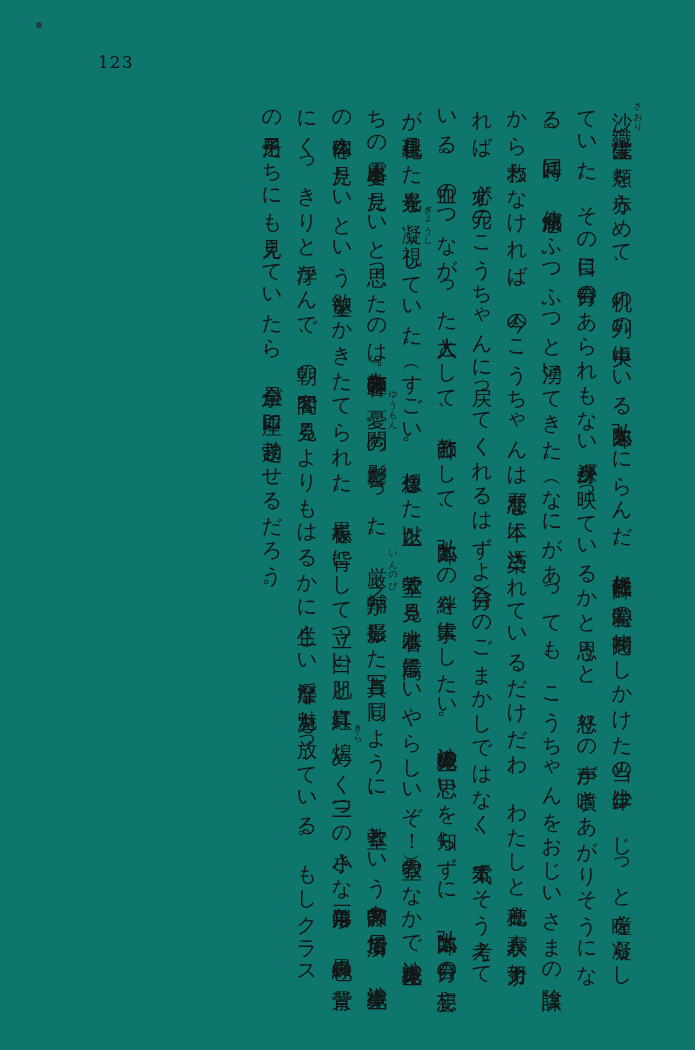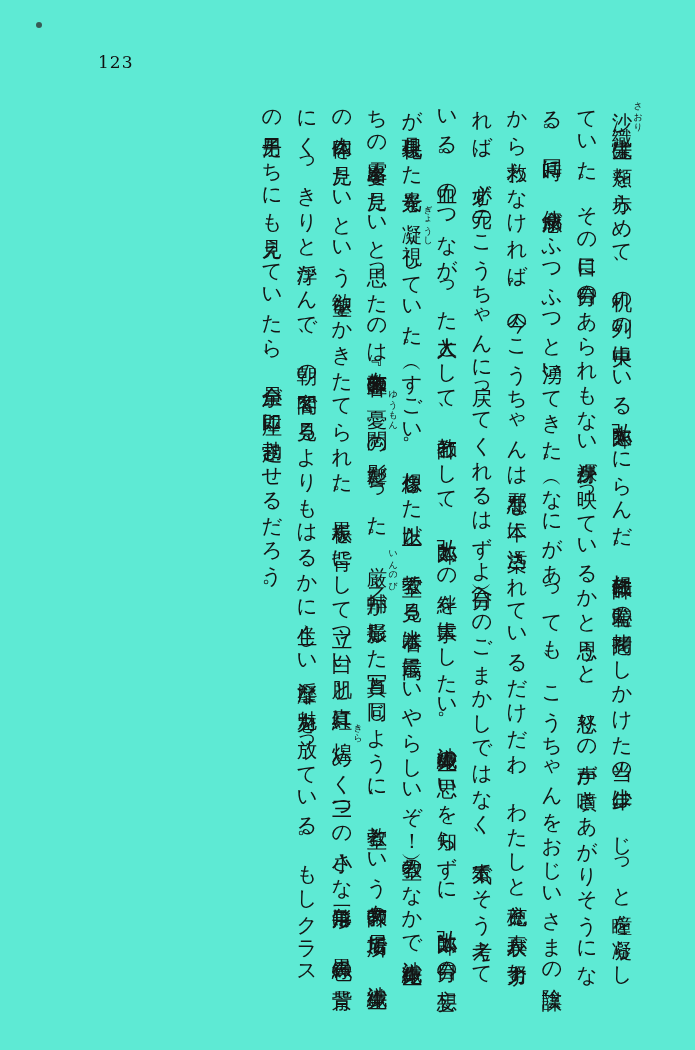--- a/index.html
+++ b/index.html
@@ -13,21 +13,21 @@
     font-family: "DejaVu Serif", "Liberation Serif", serif;
     color: #111111;
     position: relative;
     overflow: hidden;
   }
   .page {
     position: absolute;
     left: 0; top: 0;
     width: 695px;
     height: 1050px;
-    background: #5eead4;
+    background: #0f766e;
   }
   .page-number {
     position: absolute;
     top: 52px;
     left: 98px;
     font-size: 17px;
     letter-spacing: 1px;
     color: #111;
     font-family: "DejaVu Serif", "Liberation Serif", serif;
   }

